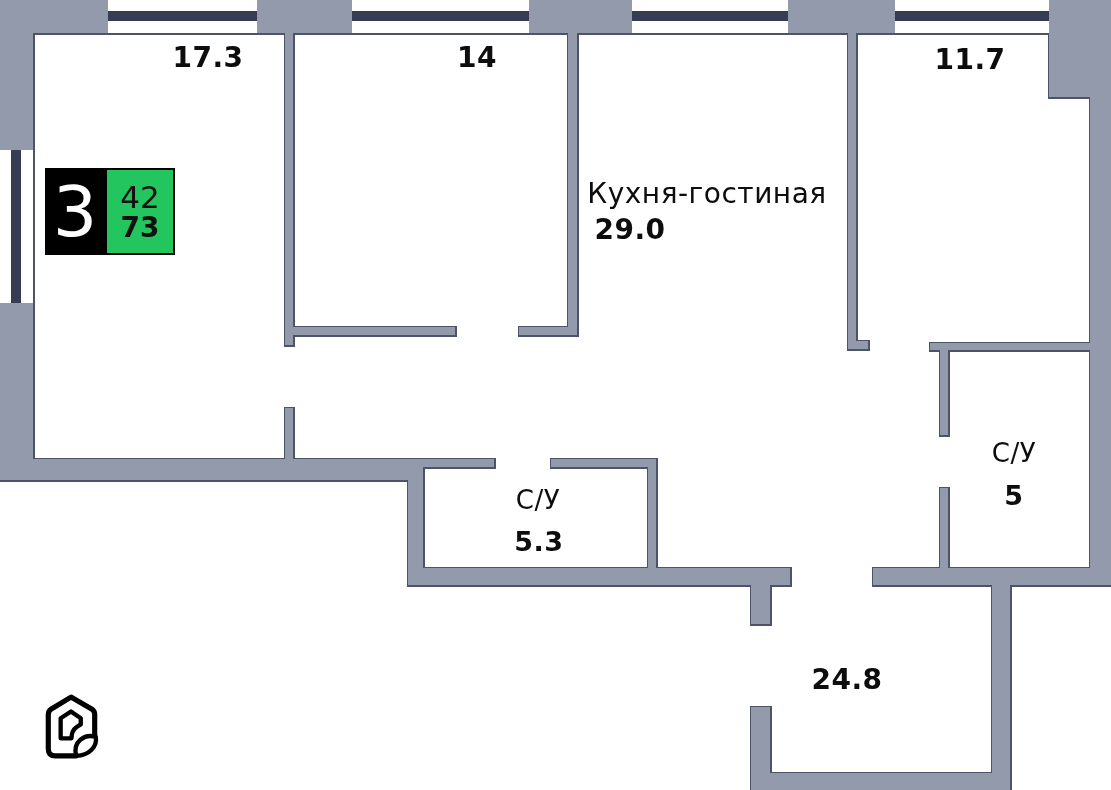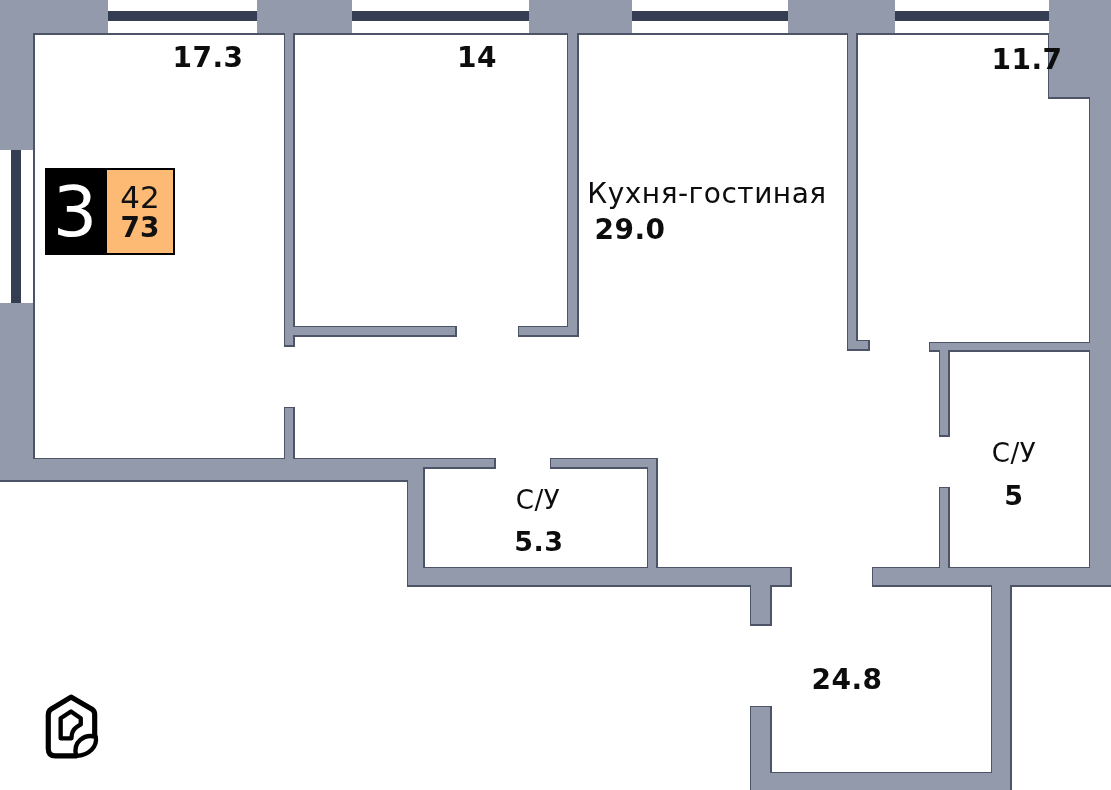--- a/index.html
+++ b/index.html
@@ -8,21 +8,21 @@
   .wo{position:absolute;background:var(--wall-outline);}
   .wf{position:absolute;background:var(--wall-fill);}
   .win{position:absolute;background:#fff;}
   .glass{position:absolute;background:var(--window-glass);}
   .lbl{position:absolute;transform:translate(-50%,-50%);color:#0d0d0d;
        font-weight:bold;font-size:28px;letter-spacing:.5px;white-space:nowrap;}
   .lbl.rg{font-weight:normal;font-size:26px;letter-spacing:.5px;}
   .badge{position:absolute;left:45px;top:168px;width:130px;height:87px;display:flex;}
   .badge-num{width:60px;height:100%;background:#000;color:#fff;display:flex;
              align-items:center;justify-content:center;font-size:70px;font-weight:normal;}
-  .badge-vals{flex:1;background:#fdba74;border:2px solid #000;box-sizing:border-box;
+  .badge-vals{flex:1;background:#22c55e;border:2px solid #000;box-sizing:border-box;
               display:flex;flex-direction:column;align-items:center;justify-content:center;line-height:1.05;}
   .badge-top{font-size:31px;font-weight:normal;color:#111;}
   .badge-bottom{font-size:28px;font-weight:bold;color:#111;}
   .logo{position:absolute;left:44px;top:694px;display:flex;align-items:center;gap:7px;}
   .logo-text{font-size:38px;font-weight:bold;color:#fff;letter-spacing:1px;
              -webkit-text-stroke:3px #000;paint-order:stroke fill;}
 </style>
 </head>
 <body>
 
@@ -92,21 +92,21 @@
       <div class="win" style="left: 895px; top: -2px; width: 154px; height: 35px;"></div>
       <div class="glass" style="left: 895px; top: 11px; width: 154px; height: 10px;"></div>
       <div class="win" style="left: -2px; top: 150px; width: 35px; height: 153px;"></div>
       <div class="glass" style="left: 11px; top: 150px; width: 10px; height: 153px;"></div>
     </div>
 
   <div class="lbl" style="left:208px;top:57px">17.3</div>
   <div class="lbl" style="left:477px;top:57px">14</div>
   <div class="lbl rg" style="left:707px;top:193px;font-size:28px">Кухня-гостиная</div>
   <div class="lbl" style="left:630px;top:229px">29.0</div>
-  <div class="lbl" style="left:1027px;top:59px">11.7</div>
+  <div class="lbl" style="left:970px;top:59px">11.7</div>
   <div class="lbl rg" style="left:538px;top:500px">С/У</div>
   <div class="lbl" style="left:539px;top:541px;font-size:27px">5.3</div>
   <div class="lbl rg" style="left:1014px;top:453px">С/У</div>
   <div class="lbl" style="left:1014px;top:495px;font-size:27px">5</div>
   <div class="lbl" style="left:847px;top:679px">24.8</div>
 
   <div class="badge">
     <div class="badge-num">3</div>
     <div class="badge-vals">
       <div class="badge-top">42</div>

